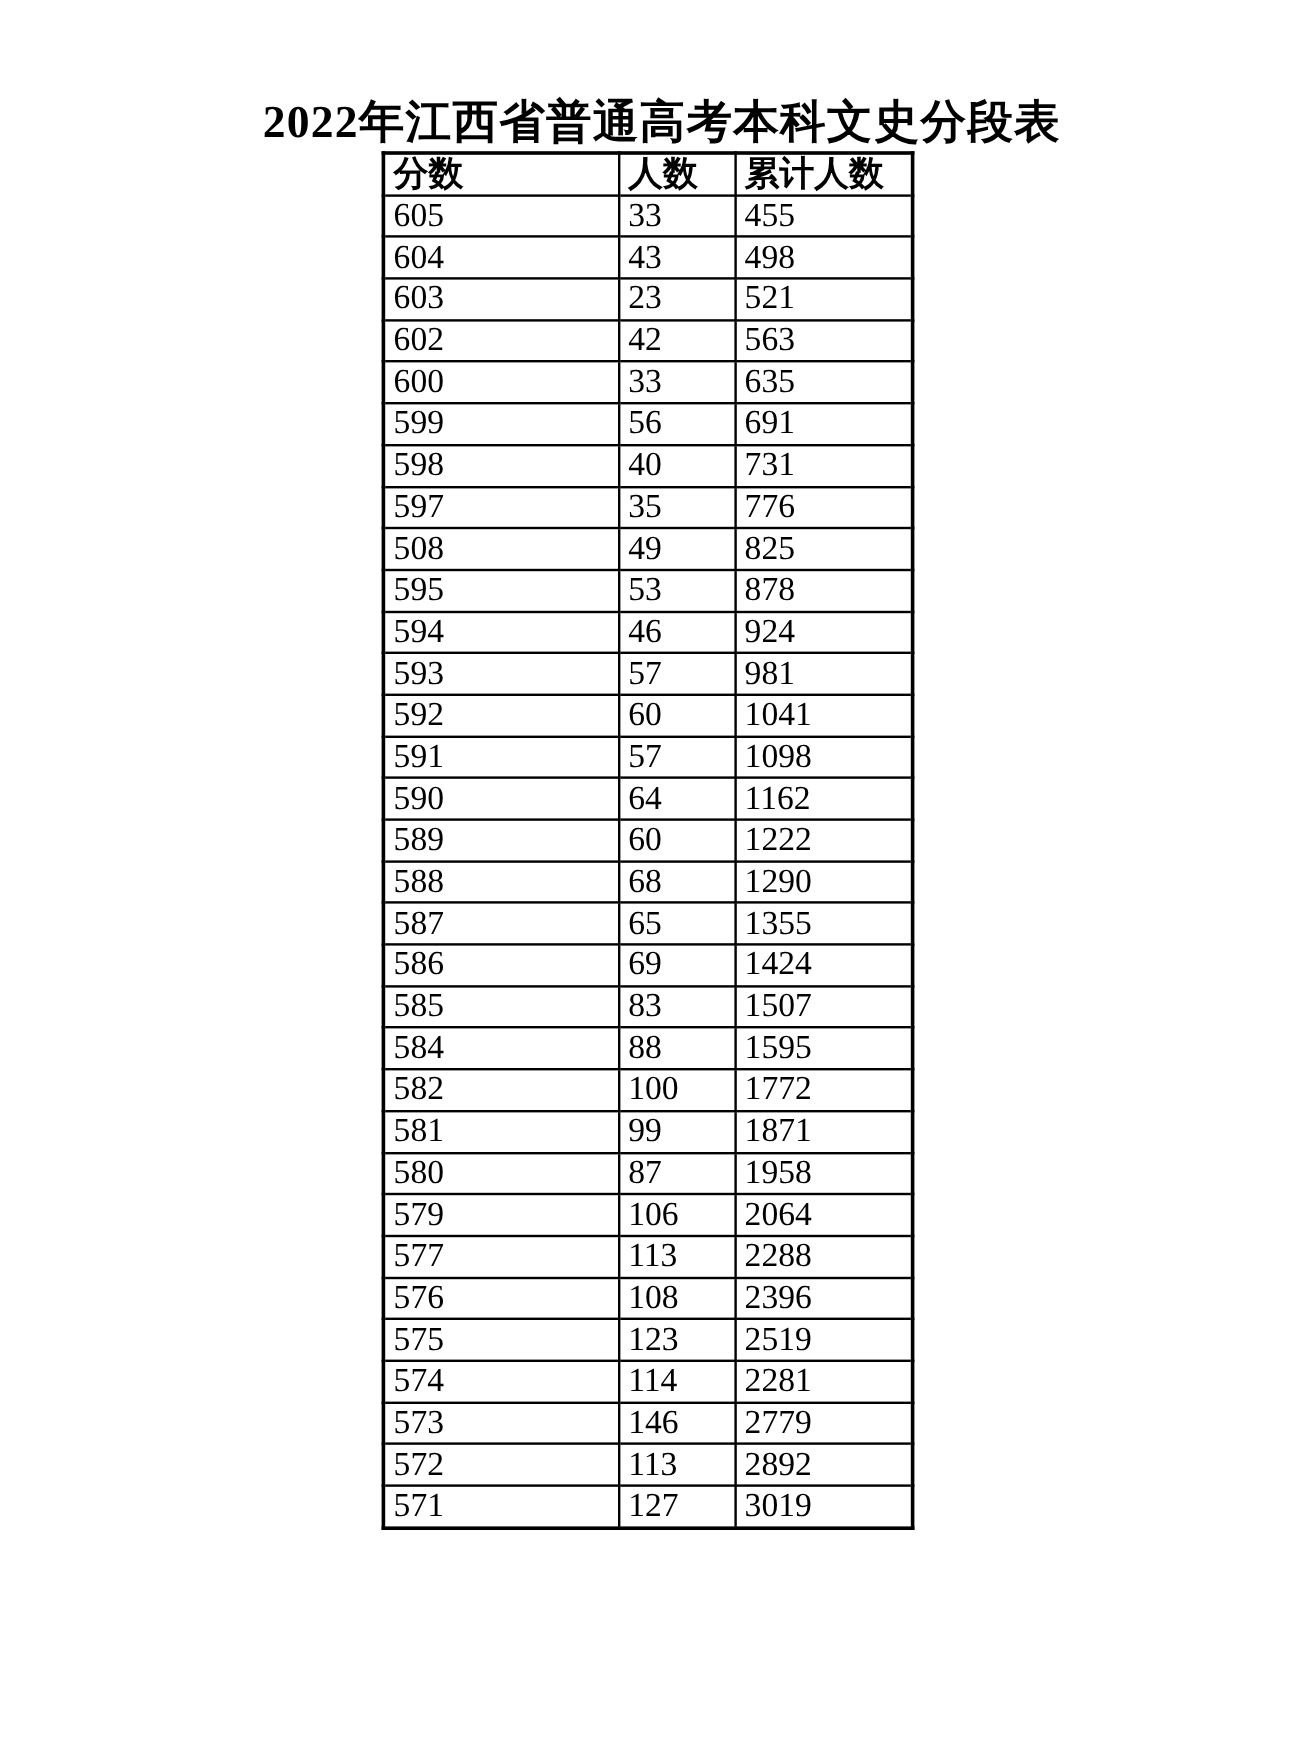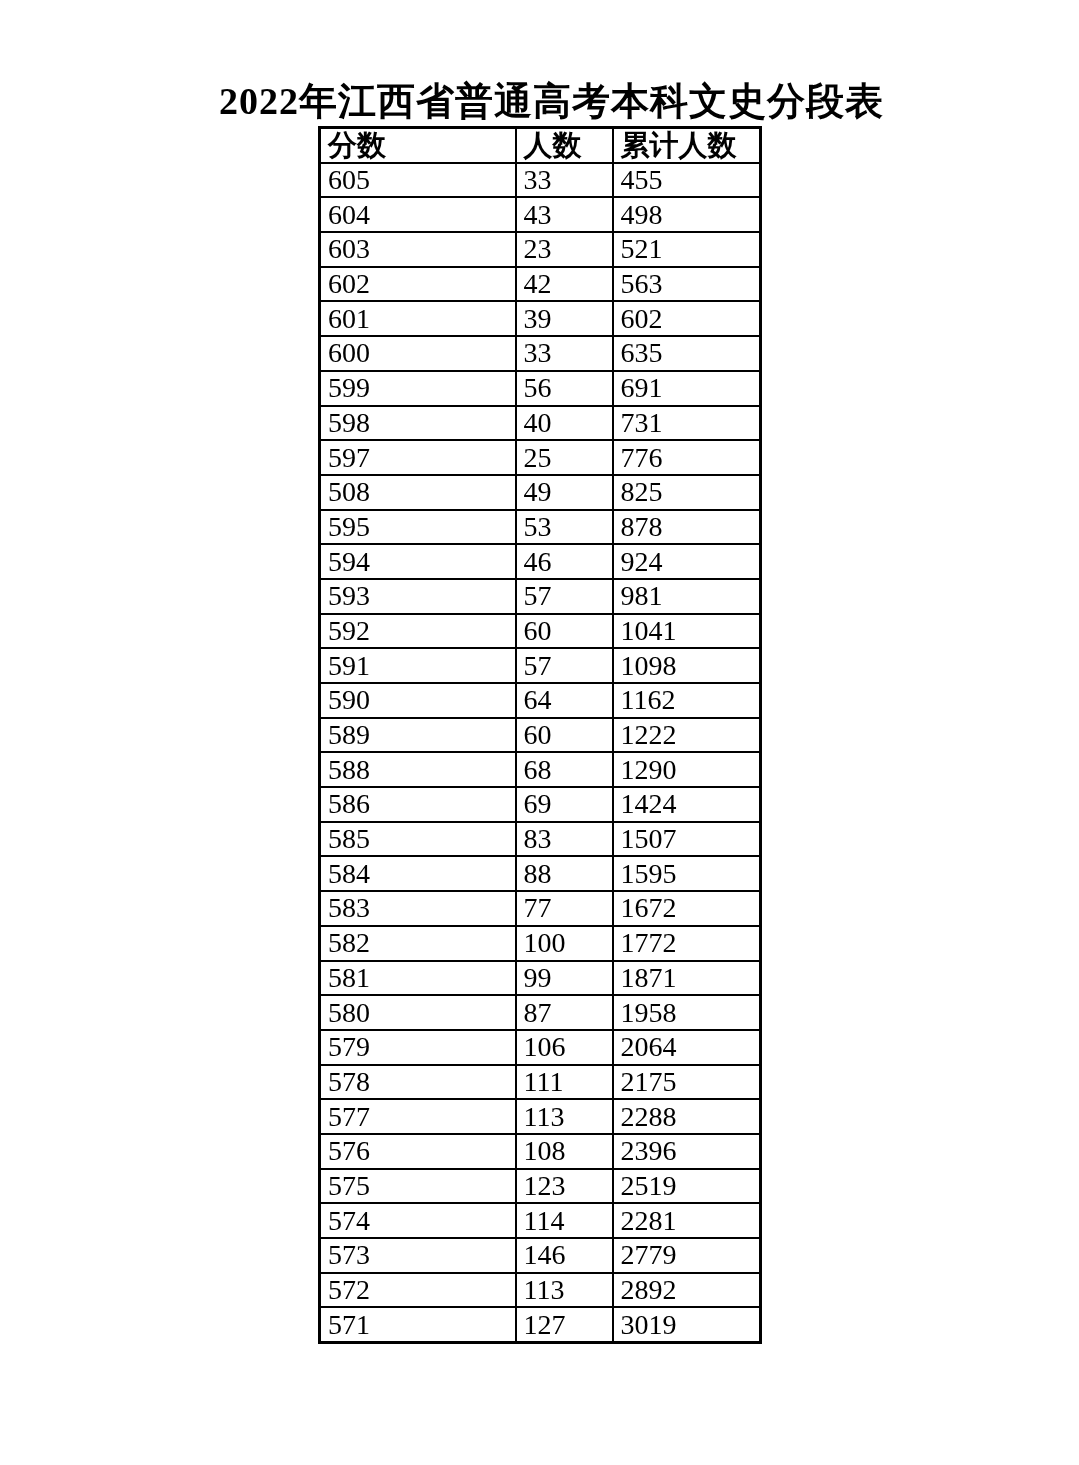--- a/index.html
+++ b/index.html
@@ -99,42 +99,37 @@
           <td>603</td>
           <td>23</td>
           <td>521</td>
         </tr>
         <tr>
           <td>602</td>
           <td>42</td>
           <td>563</td>
         </tr>
         <tr>
-          <td>601</td>
-          <td>39</td>
-          <td>602</td>
-        </tr>
-        <tr>
           <td>600</td>
           <td>33</td>
           <td>635</td>
         </tr>
         <tr>
           <td>599</td>
           <td>56</td>
           <td>691</td>
         </tr>
         <tr>
           <td>598</td>
           <td>40</td>
           <td>731</td>
         </tr>
         <tr>
           <td>597</td>
-          <td>25</td>
+          <td>35</td>
           <td>776</td>
         </tr>
         <tr>
           <td>508</td>
           <td>49</td>
           <td>825</td>
         </tr>
         <tr>
           <td>595</td>
           <td>53</td>
@@ -169,65 +164,60 @@
           <td>589</td>
           <td>60</td>
           <td>1222</td>
         </tr>
         <tr>
           <td>588</td>
           <td>68</td>
           <td>1290</td>
         </tr>
         <tr>
+          <td>587</td>
+          <td>65</td>
+          <td>1355</td>
+        </tr>
+        <tr>
           <td>586</td>
           <td>69</td>
           <td>1424</td>
         </tr>
         <tr>
           <td>585</td>
           <td>83</td>
           <td>1507</td>
         </tr>
         <tr>
           <td>584</td>
           <td>88</td>
           <td>1595</td>
         </tr>
         <tr>
-          <td>583</td>
-          <td>77</td>
-          <td>1672</td>
-        </tr>
-        <tr>
           <td>582</td>
           <td>100</td>
           <td>1772</td>
         </tr>
         <tr>
           <td>581</td>
           <td>99</td>
           <td>1871</td>
         </tr>
         <tr>
           <td>580</td>
           <td>87</td>
           <td>1958</td>
         </tr>
         <tr>
           <td>579</td>
           <td>106</td>
           <td>2064</td>
         </tr>
         <tr>
-          <td>578</td>
-          <td>111</td>
-          <td>2175</td>
-        </tr>
-        <tr>
           <td>577</td>
           <td>113</td>
           <td>2288</td>
         </tr>
         <tr>
           <td>576</td>
           <td>108</td>
           <td>2396</td>
         </tr>
         <tr>

